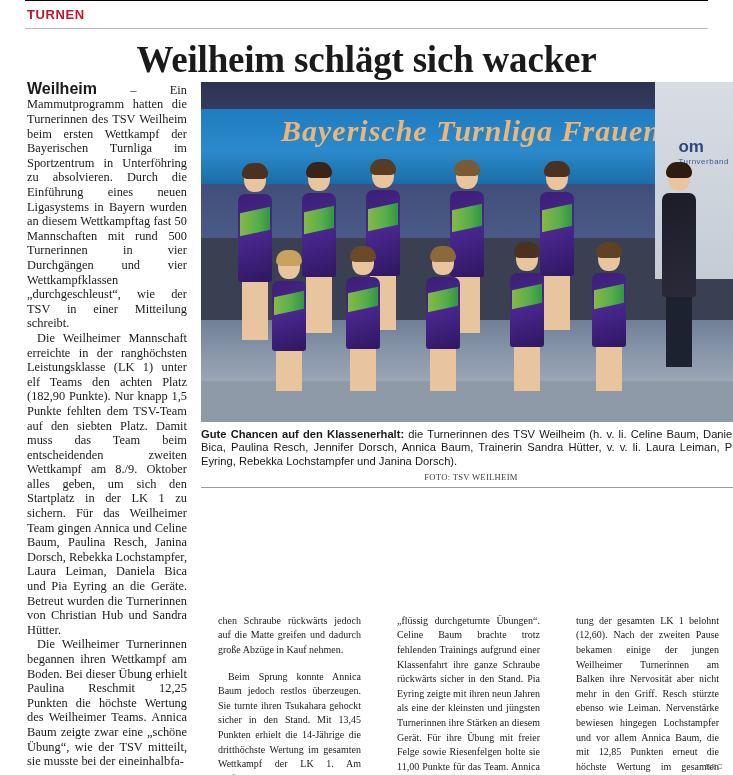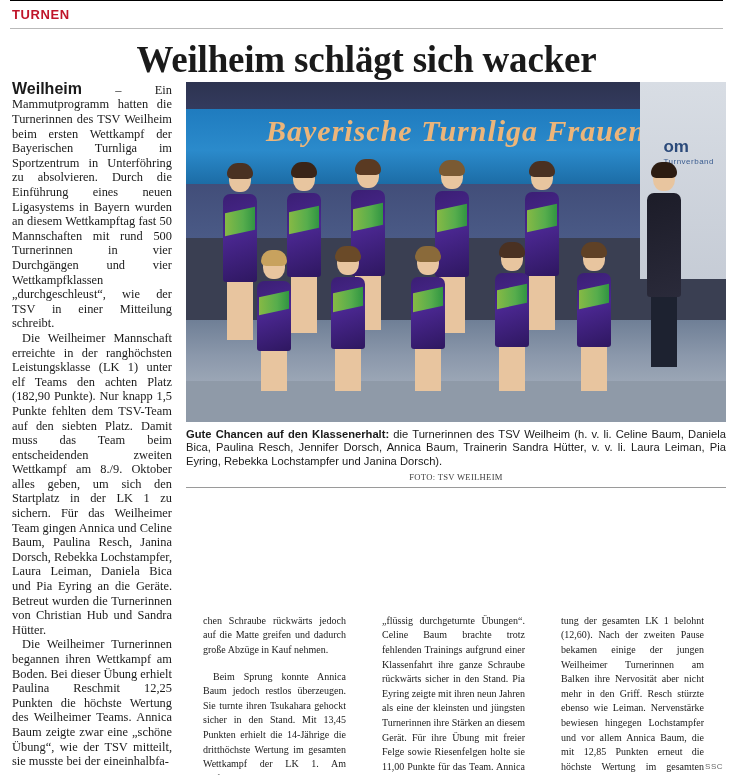--- a/index.html
+++ b/index.html
@@ -12,21 +12,21 @@
     background: #ffffff;
     font-family: "Liberation Serif", serif;
     color: #1a1a1a;
     overflow: hidden;
   }
   .page {
     position: relative;
     width: 733px;
     height: 775px;
     box-sizing: border-box;
-    padding: 0 10px;
+    padding: 0 25px;
   }
 
   
   .kicker {
     font-family: "Liberation Sans", sans-serif;
     font-weight: bold;
     font-size: 13px;
     letter-spacing: 0.6px;
     color: #c0152a;
     padding: 6px 0 3px 2px;

